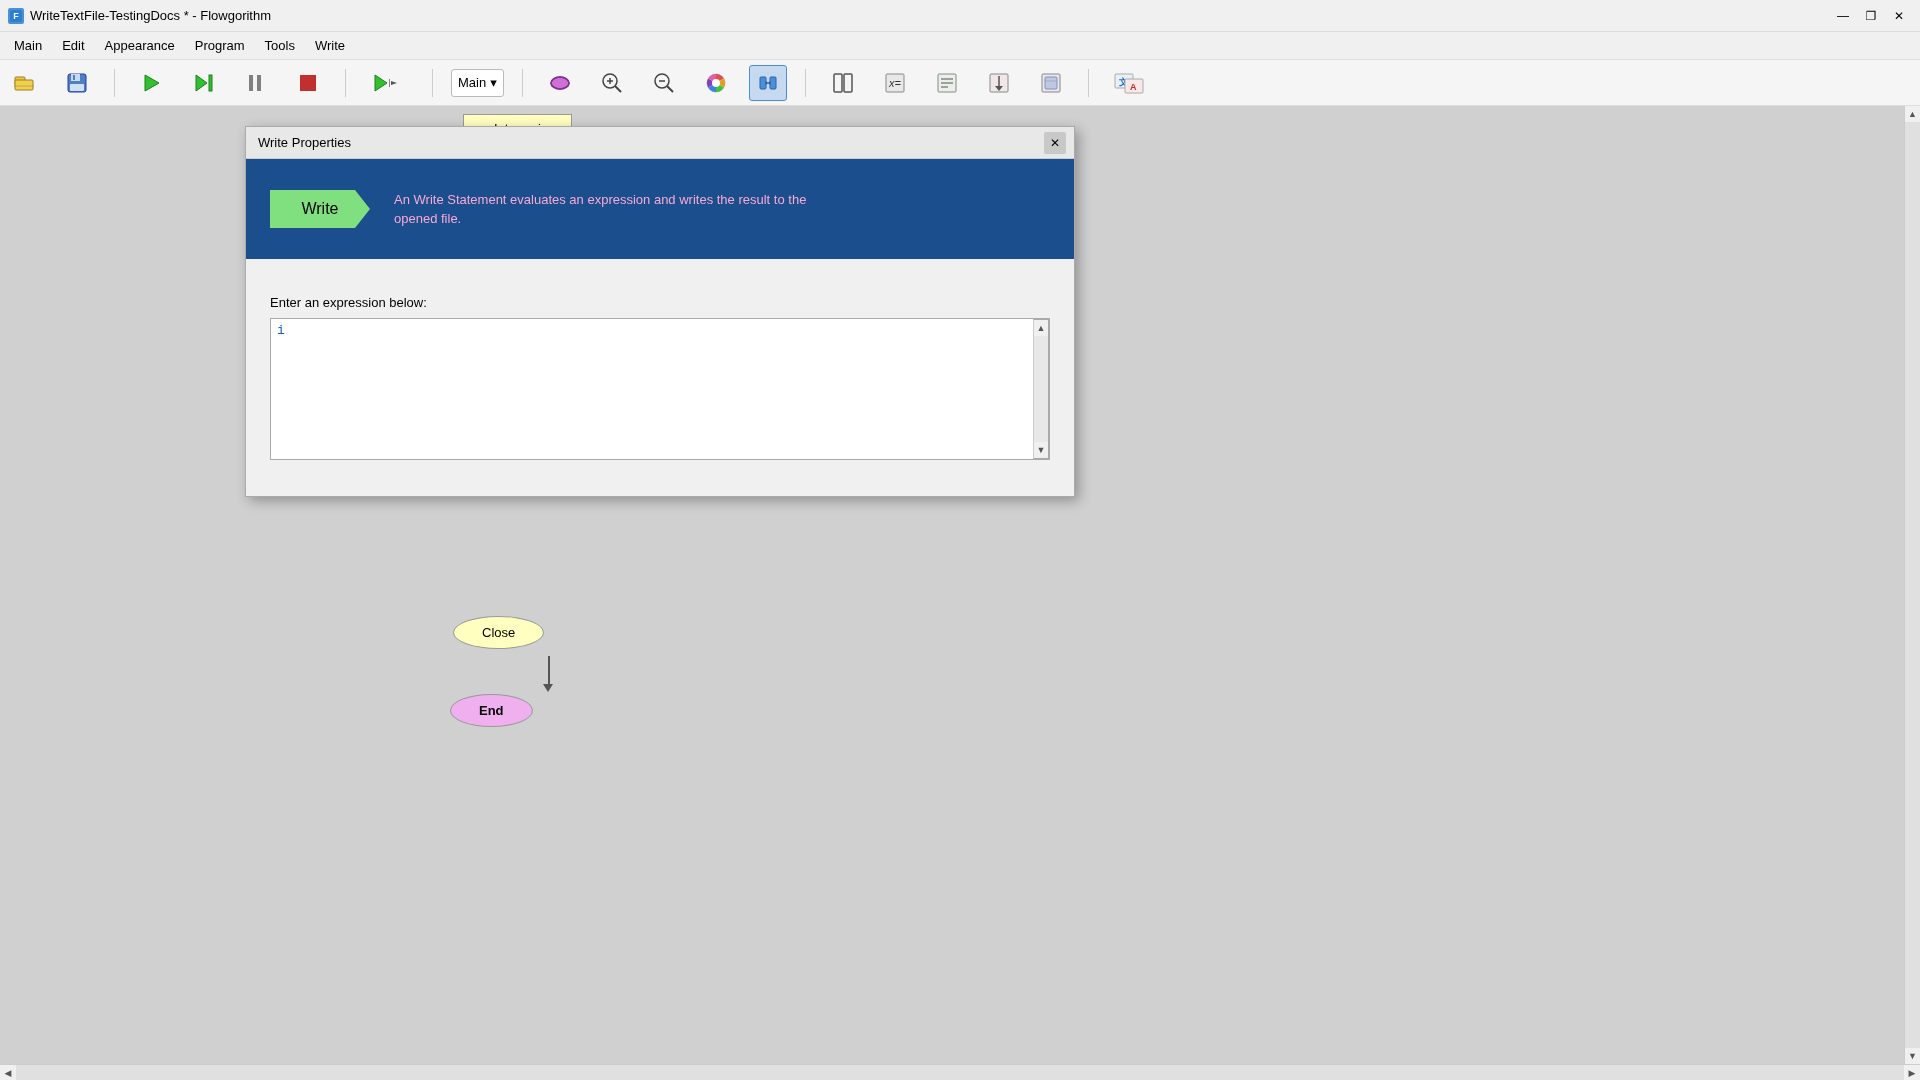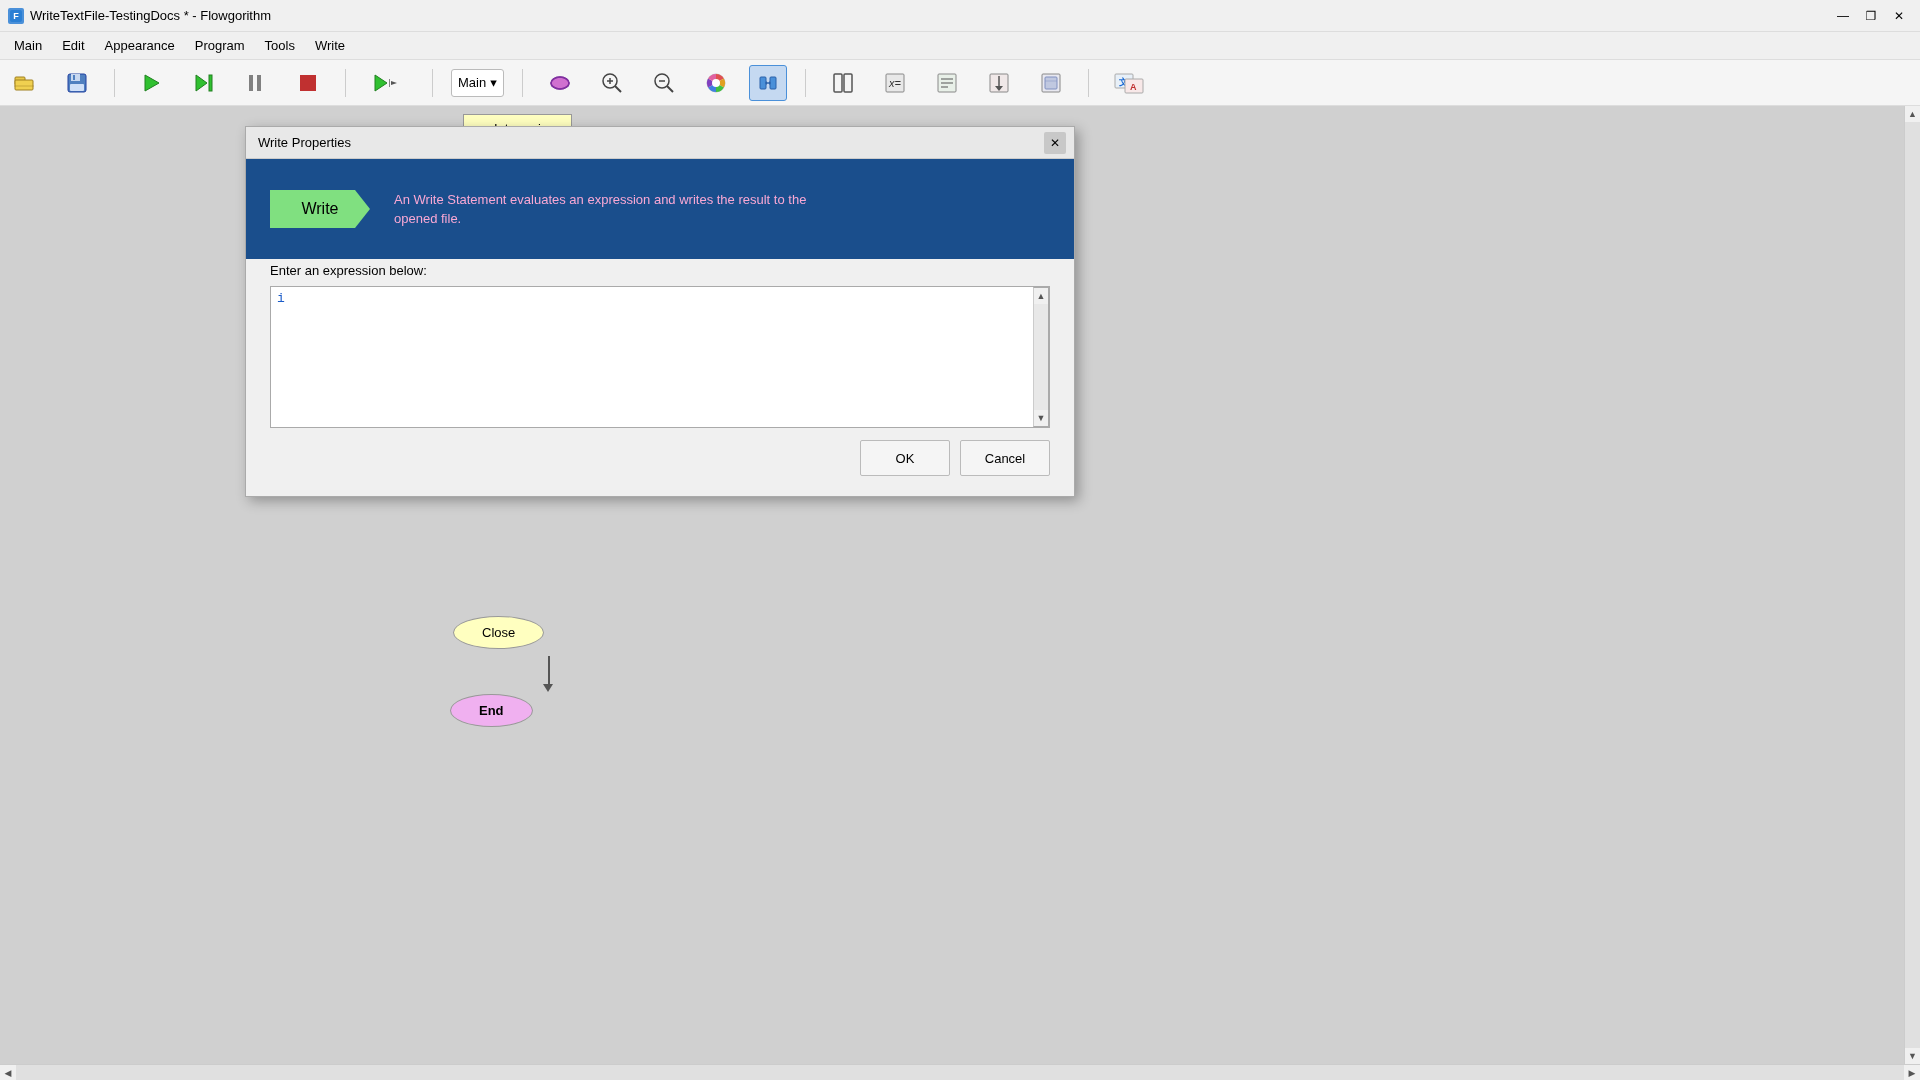--- a/index.html
+++ b/index.html
@@ -235,21 +235,21 @@
       text-align: center;
     }
 
     #dialog-description {
       color: #f9a8d4;
       font-size: 13px;
       line-height: 1.5;
     }
 
     #dialog-body {
-      padding: 4px 24px;
+      padding: 36px 24px;
       background: #f0f0f0;
     }
 
     #expression-label {
       font-size: 13px;
       margin-bottom: 8px;
       display: block;
     }
 
     #expression-container {
@@ -541,24 +541,20 @@
         <div id="expression-container" style="display:flex; border:1px solid #aaa;">
           <textarea id="expression-textarea" style="flex: 1 1 0%; height: 140px; border: none; font-family: &quot;Courier New&quot;, monospace; font-size: 13px; padding: 4px 6px; background: white; color: rgb(26, 91, 200); resize: none; outline: none;">i</textarea>
           <div id="textarea-scrollbar" style="width:16px; background:#f0f0f0; border-left:1px solid #ccc; display:flex; flex-direction:column;">
             <div class="ta-scroll-arrow" style="height:16px; display:flex; align-items:center; justify-content:center; font-size:9px; color:#555;">▲</div>
             <div class="ta-scroll-track" style="flex:1; background:#e8e8e8;"></div>
             <div class="ta-scroll-arrow" style="height:16px; display:flex; align-items:center; justify-content:center; font-size:9px; color:#555;">▼</div>
           </div>
         </div>
       </div>
 
-      <div id="dialog-footer">
-        <button class="dialog-btn">OK</button>
-        <button class="dialog-btn">Cancel</button>
-      </div>
     </div>
 
   </div>
 
   <div id="bottom-scrollbar" style="height:16px; background:#f0f0f0; border-top:1px solid #ccc; display:flex; align-items:center;">
     <div class="scroll-arrow-h" style="width:16px; height:16px; display:flex; align-items:center; justify-content:center; font-size:9px; color:#555;">◀</div>
     <div class="scroll-track-h" style="flex:1; height:100%; background:#e0e0e0;"></div>
     <div class="scroll-arrow-h" style="width:16px; height:16px; display:flex; align-items:center; justify-content:center; font-size:9px; color:#555;">▶</div>
   </div>
 

